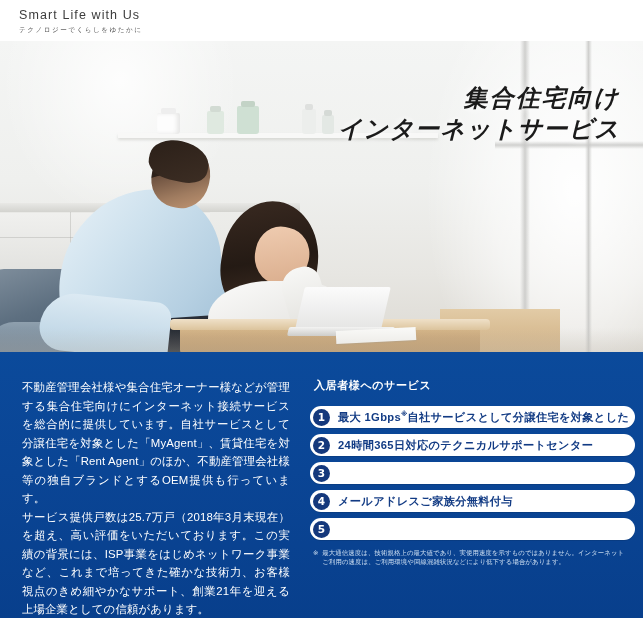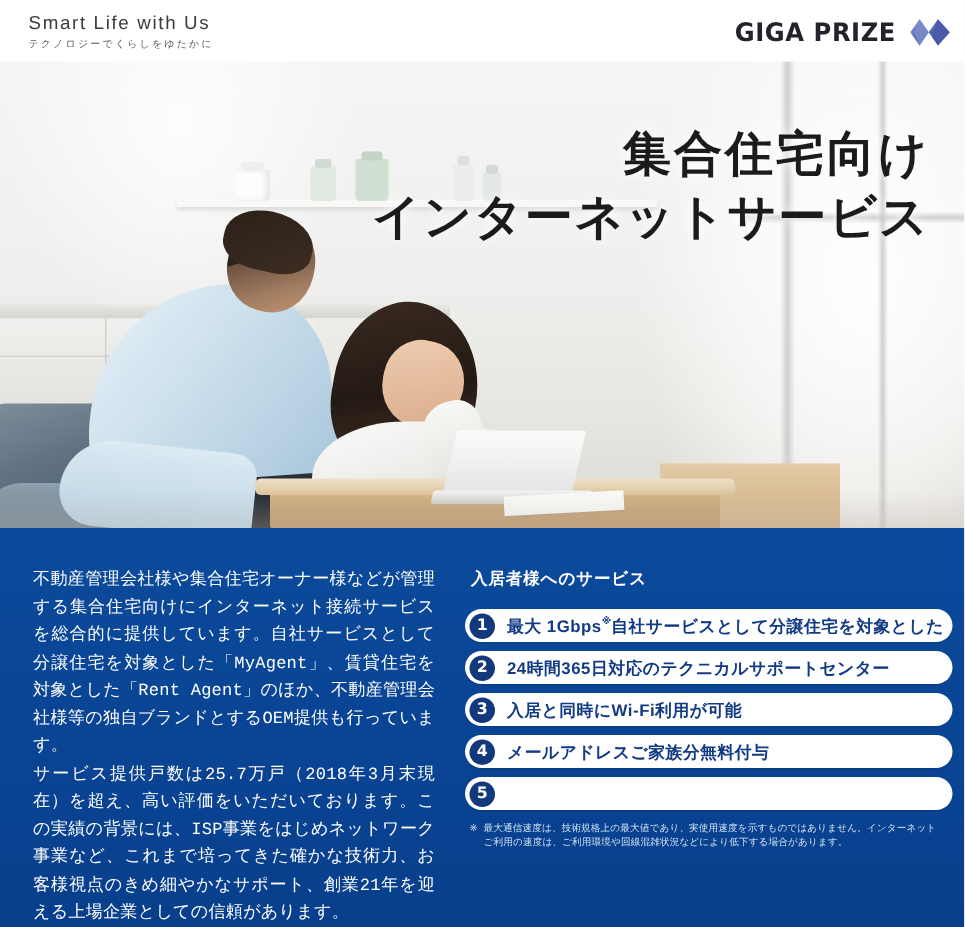--- a/index.html
+++ b/index.html
@@ -298,23 +298,24 @@
 
   .hero-title {
     position: absolute;
     right: 23px;
     top: 41px;
     text-align: right;
     color: #1b1b1b;
     font-weight: 700;
     line-height: 1.30;
     letter-spacing: 2px;
-    font-size: 32px;
+    font-size: 24px;
     text-shadow: 0 0 7px rgba(255,255,255,0.85), 0 0 16px rgba(255,255,255,0.7);
     white-space: nowrap;
+    font-style: italic;
   }
   .hero-title .l2 { letter-spacing: 1.2px; }
 
   
   .panel {
     position: absolute;
     left: 0;
     top: 352px;
     width: 643px;
     height: 266px;
@@ -322,21 +323,20 @@
   }
   .panel-inner {
     position: absolute;
     inset: 0;
     display: flex;
   }
   .col-left {
     width: 301px;
     padding: 26px 0 0 22px;
     box-sizing: border-box;
-    font-family: Liberation Mono, monospace;
   }
   .col-right {
     flex: 1;
     padding: 26px 8px 0 9px;
     box-sizing: border-box;
   }
   .body-para {
     color: #ffffff;
     font-size: 11.4px;
     line-height: 18.5px;
@@ -419,37 +419,20 @@
 </head>
 <body>
 
 <div id="page">
 
   <div class="header">
     <div class="brand-tagline">
       <div class="en">Smart Life with Us</div>
       <div class="jp">テクノロジーでくらしをゆたかに</div>
     </div>
-    <div class="logo">
-      <span class="logo-word">GIGA PRIZE</span>
-      <span>
-        <svg class="logo-mark" viewBox="0 0 34 24" xmlns="http://www.w3.org/2000/svg">
-          <defs>
-            <linearGradient id="gpg" x1="0" y1="0" x2="1" y2="1">
-              <stop offset="0%" stop-color="#8f9ed6"></stop>
-              <stop offset="48%" stop-color="#5566b4"></stop>
-              <stop offset="100%" stop-color="#2f3c8e"></stop>
-            </linearGradient>
-          </defs>
-          <path d="M2 12 L9 2 L16 12 L23 2 L32 12 L23 22 L16 12 L9 22 Z" fill="url(#gpg)"></path>
-          <path d="M9 2 L16 12 L9 22 L5 12 Z" fill="#7c8cc9" opacity="0.85"></path>
-          <path d="M23 2 L32 12 L23 22 L19 12 Z" fill="#4b5aa8" opacity="0.9"></path>
-        </svg>
-      </span>
-    </div>
   </div>
 
   <div class="hero">
     <div class="hero-photo">
       <div class="shelf"></div>
       <div class="jar j1"></div>
       <div class="jar j2"></div>
       <div class="jar j3"></div>
       <div class="jar j4"></div>
       <div class="jar j5"></div>
@@ -510,21 +493,20 @@
             <span class="svc-text"><span>最大 1Gbps</span><span class="ast">※</span><span>自社サービスとして分譲住宅を対象とした</span></span>
           </li>
 
           <li class="svc-item">
             <span class="svc-num">2</span>
             <span class="svc-text">24時間365日対応のテクニカルサポートセンター</span>
           </li>
 
           <li class="svc-item">
             <span class="svc-num">3</span>
-            <span class="svc-text">入居と同時にWi-Fi利用が可能</span>
           </li>
 
           <li class="svc-item">
             <span class="svc-num">4</span>
             <span class="svc-text">メールアドレスご家族分無料付与</span>
           </li>
 
           <li class="svc-item">
             <span class="svc-num">5</span>
           </li>

